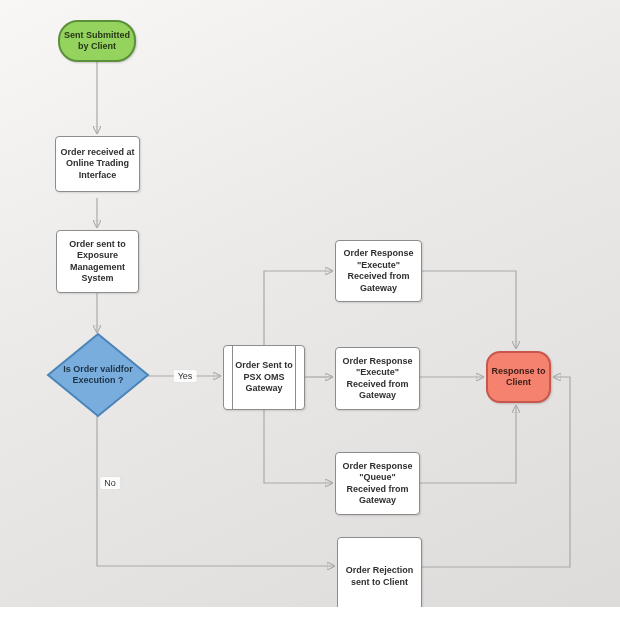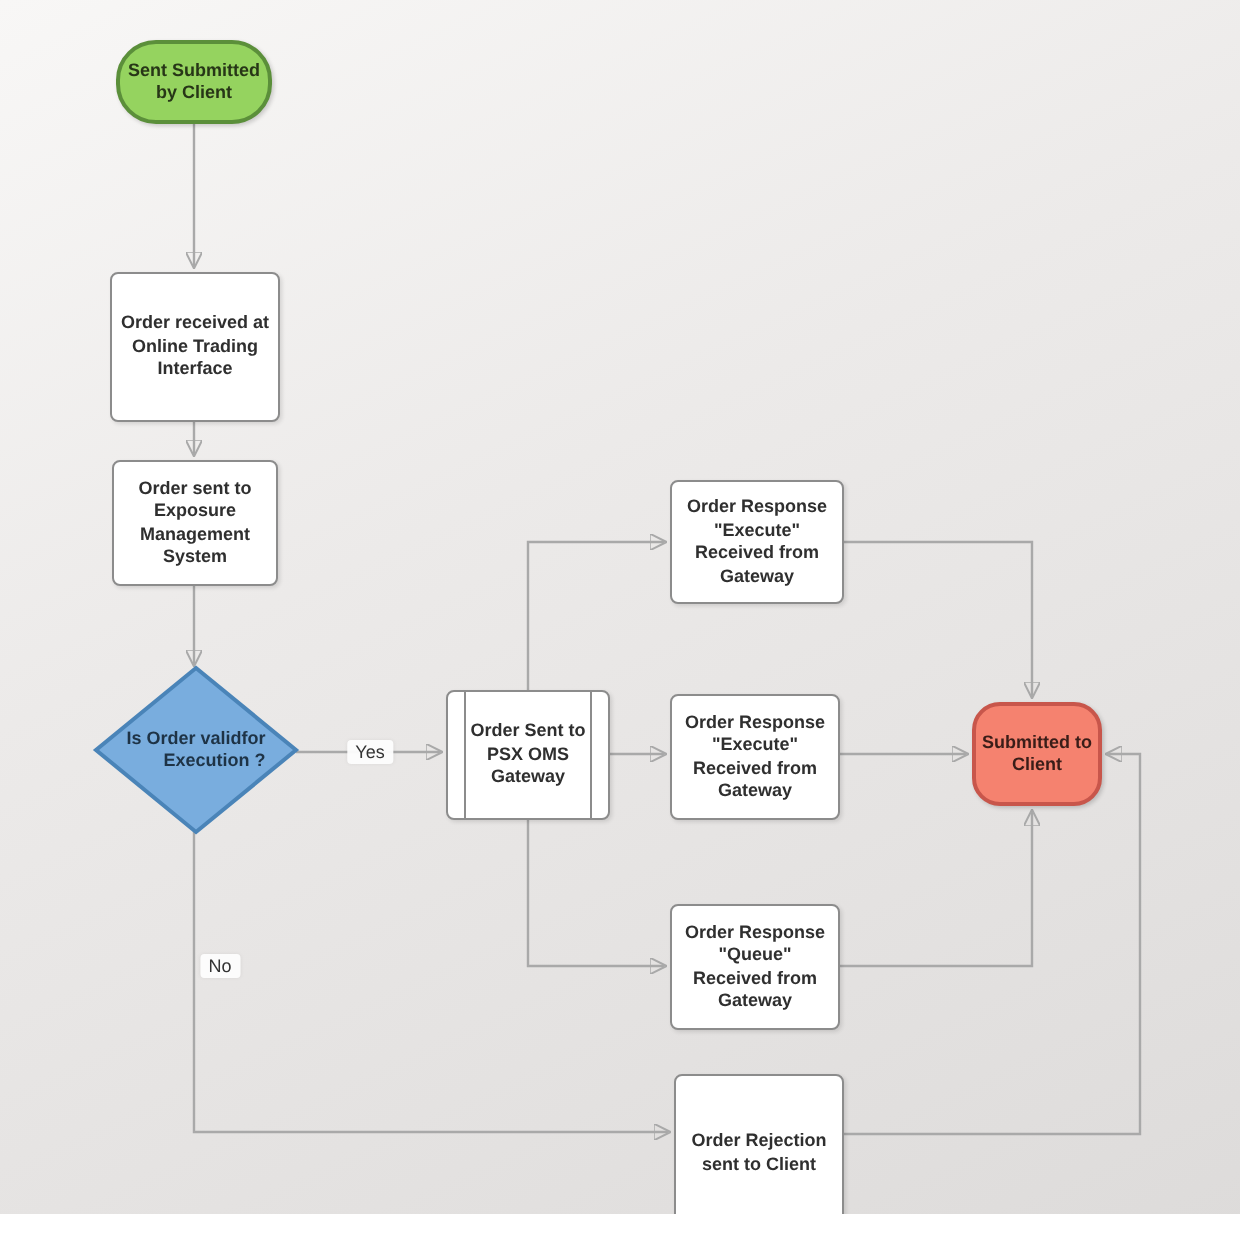--- a/index.html
+++ b/index.html
@@ -28,21 +28,21 @@
   .terminator-end{
     background:#f5826f;border:2px solid #c8564b;border-radius:14px;
     box-shadow:1px 1px 2px rgba(0,0,0,0.18);color:#3a1d18;
   }
   .gateway-bar{position:absolute;top:0;bottom:0;width:1px;background:#8c8c8c;}
   .gateway-bar.l{left:8px;} .gateway-bar.r{right:8px;}
   .diamond-wrap{position:absolute;left:44px;top:331px;width:108px;height:88px;}
   .diamond-wrap svg{position:absolute;left:0;top:0;}
   .diamond-text{
     position:absolute;left:0;top:0;width:108px;height:88px;
-    display:flex;align-items:center;justify-content:center;text-align:right;
+    display:flex;align-items:center;justify-content:center;text-align:center;
     font-weight:bold;font-size:9px;line-height:11.5px;color:#1e3346;white-space:pre-line;
   }
   .edge-label{
     position:absolute;transform:translate(-50%,-50%);
     background:rgba(253,253,253,0.95);border-radius:2px;padding:1px 4px;
     font-weight:normal;font-size:9px;color:#333333;box-shadow:0 0 2px rgba(0,0,0,0.06);
   }
 </style>
 </head>
 <body>
@@ -67,21 +67,21 @@
     <path d="M420,377 L483,377" marker-end="url(#arw)"></path>
     <path d="M420,483 L516,483 L516,406" marker-end="url(#arw)"></path>
     <path d="M422,567 L570,567 L570,377 L554,377" marker-end="url(#arw)"></path>
   </svg>
 
   <div class="node terminator-start" style="left:58px;top:20px;width:78px;height:42px;">
     <span class="lbl">Sent Submitted
 by Client</span>
   </div>
 
-  <div class="node process" style="left:55px;top:136px;width:85px;height:75px;">
+  <div class="node process" style="left:55px;top:136px;width:85px;height:56px;">
     <span class="lbl">Order received at
 Online Trading
 Interface</span>
   </div>
 
   <div class="node process" style="left:56px;top:230px;width:83px;height:63px;">
     <span class="lbl">Order sent to
 Exposure
 Management
 System</span>
@@ -123,21 +123,21 @@
 Received from
 Gateway</span>
   </div>
 
   <div class="node process" style="left:337px;top:537px;width:85px;height:79px;">
     <span class="lbl">Order Rejection
 sent to Client</span>
   </div>
 
   <div class="node terminator-end" style="left:486px;top:351px;width:65px;height:52px;">
-    <span class="lbl">Submitted to
+    <span class="lbl">Response to
 Client</span>
   </div>
 
   <div class="edge-label" style="left:185px;top:376px;">Yes</div>
   <div class="edge-label" style="left:110px;top:483px;">No</div>
 
   <div class="bottom-strip"></div>
 </div>
 
 </body></html>

